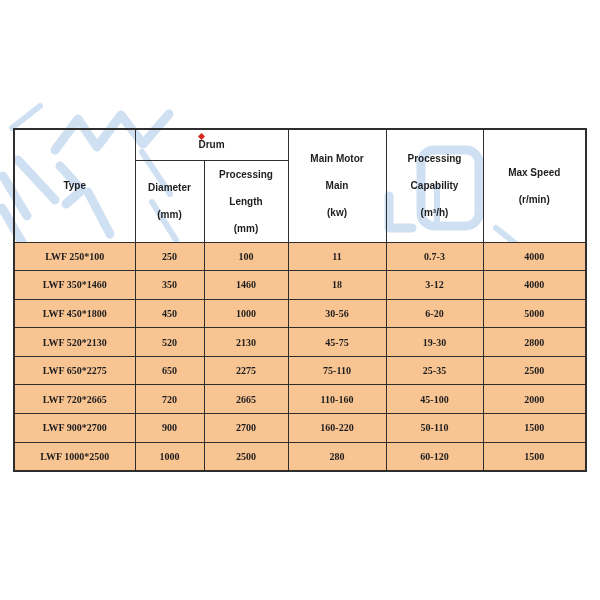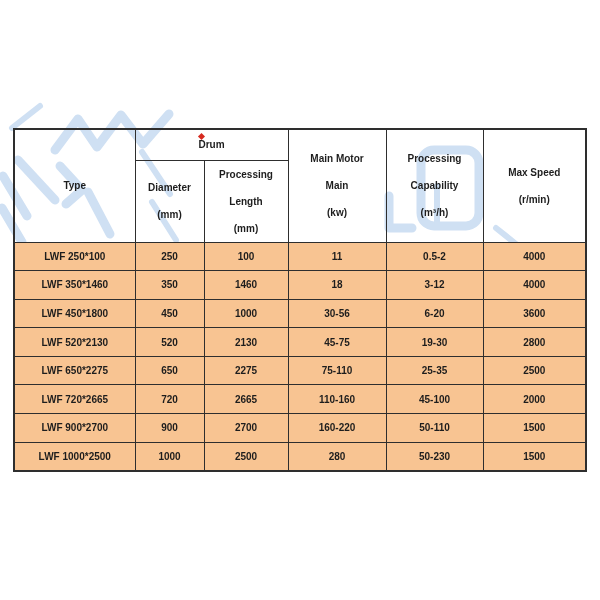--- a/index.html
+++ b/index.html
@@ -29,21 +29,21 @@
   }
   .spec-table th,.spec-table td{
     border:1.5px solid var(--border);
     text-align:center;vertical-align:middle;
     font-size:10px;font-weight:bold;color:var(--text);
     background:transparent;
   }
   .spec-table thead tr.group-row{height:31px;}
   .spec-table thead tr.sub-row{height:81px;}
   .spec-table tbody tr{height:28.6px;}
-  .spec-table tbody td{background:var(--cell-bg);}
+  .spec-table tbody td{background:var(--cell-bg);font-family:Liberation Serif, serif;}
   .hl{line-height:27px;}
 </style>
 </head>
 <body>
 
 <svg class="watermark" width="600" height="600" viewBox="0 0 600 600" aria-hidden="true">
   <path class="wm" d="M 55,150 L 78,119 L 97,147 L 121,115 L 143,144 L 169,114"></path>
   <path class="wm wm-thin" d="M 12,128 L 40,106"></path>
   <path class="wm" d="M 18,160 L 55,200"></path>
   <path class="wm" d="M 3,176 L 27,216"></path>
@@ -99,38 +99,38 @@
         <div class="hl">(mm)</div>
       </th>
     </tr>
   </thead>
   <tbody>
     <tr>
       <td>LWF 250*100</td>
       <td>250</td>
       <td>100</td>
       <td>11</td>
-      <td>0.5-2</td>
+      <td>0.7-3</td>
       <td>4000</td>
     </tr>
     <tr>
       <td>LWF 350*1460</td>
       <td>350</td>
       <td>1460</td>
       <td>18</td>
       <td>3-12</td>
       <td>4000</td>
     </tr>
     <tr>
       <td>LWF 450*1800</td>
       <td>450</td>
       <td>1000</td>
       <td>30-56</td>
       <td>6-20</td>
-      <td>3600</td>
+      <td>5000</td>
     </tr>
     <tr>
       <td>LWF 520*2130</td>
       <td>520</td>
       <td>2130</td>
       <td>45-75</td>
       <td>19-30</td>
       <td>2800</td>
     </tr>
     <tr>
@@ -155,17 +155,17 @@
       <td>2700</td>
       <td>160-220</td>
       <td>50-110</td>
       <td>1500</td>
     </tr>
     <tr>
       <td>LWF 1000*2500</td>
       <td>1000</td>
       <td>2500</td>
       <td>280</td>
-      <td>50-230</td>
+      <td>60-120</td>
       <td>1500</td>
     </tr>
   </tbody>
 </table>
 
 </body></html>

